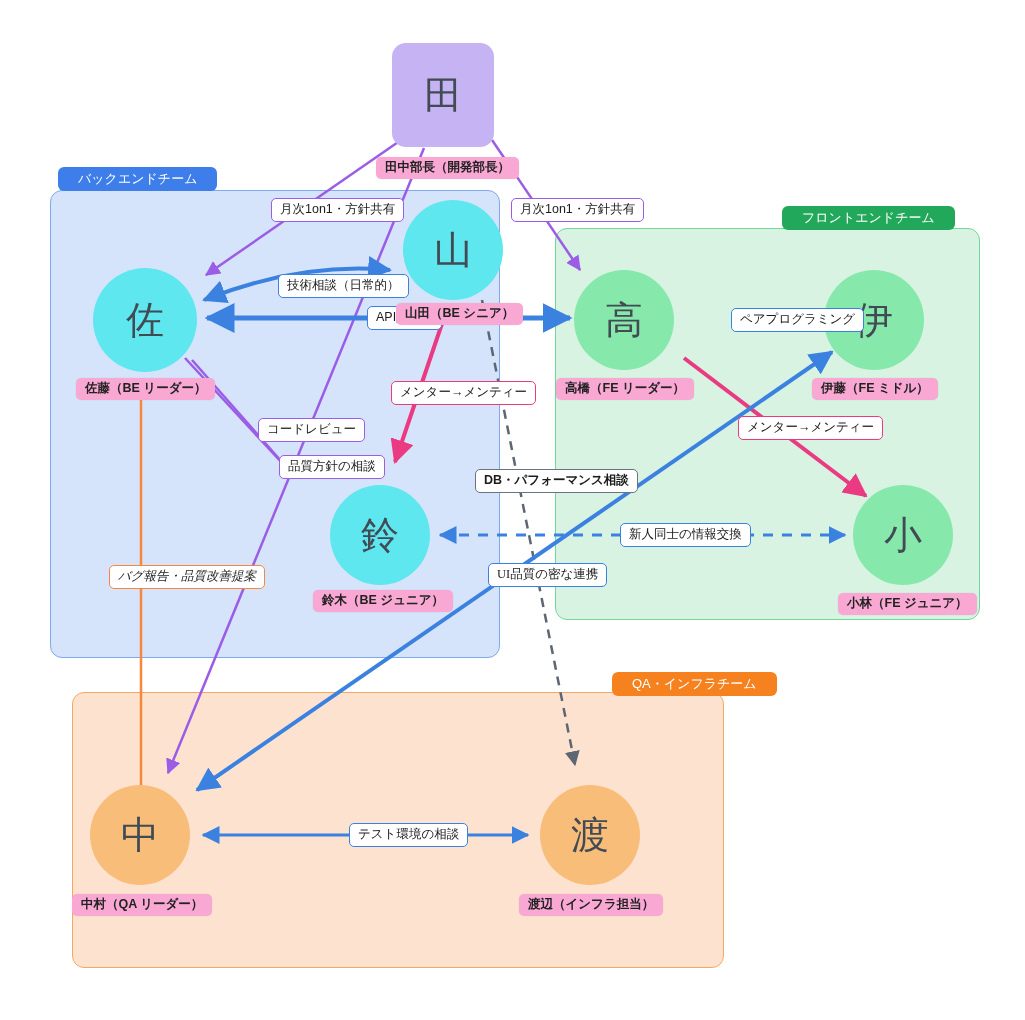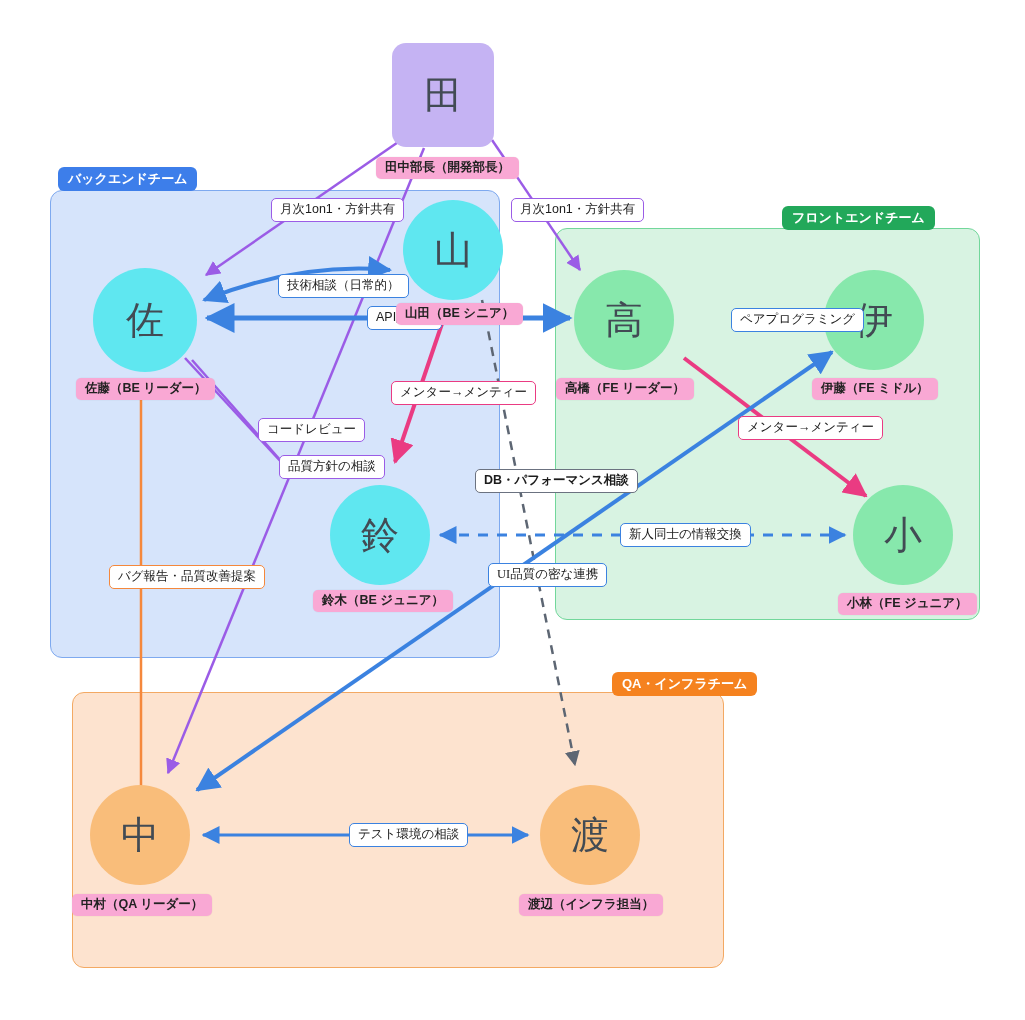--- a/index.html
+++ b/index.html
@@ -3,42 +3,42 @@
 <meta charset="utf-8">
 <style>
   html,body{margin:0;padding:0;background:#ffffff;}
   body{width:1025px;height:1020px;overflow:hidden;
        font-family:"Liberation Sans","DejaVu Sans",sans-serif;}
   #stage{position:relative;width:1025px;height:1020px;background:#fff;}
   svg.layer{position:absolute;left:0;top:0;width:1025px;height:1020px;}
 
   
   .group-box{position:absolute;border-radius:12px;box-sizing:border-box;}
-  .group-tag{position:absolute;border-radius:6px;color:#fff;font-weight:bold;
-             font-size:13px;padding:4px 10px;white-space:nowrap;line-height:1.2;}
+  .group-tag{position:absolute;border-radius:6px;color:#fff;font-weight:normal;
+             font-size:13px;padding:4px 20px;white-space:nowrap;line-height:1.2;}
 
   
   .node{position:absolute;display:flex;align-items:center;justify-content:center;
         color:#424b54;font-weight:500;box-sizing:border-box;}
   .node.circle{border-radius:50%;}
   .node.rsquare{border-radius:14px;}
   .node span{font-size:38px;line-height:1;}
 
   
   .name-chip{position:absolute;background:#f9a8d4;border-radius:5px;
              padding:3px 9px;font-size:12.5px;font-weight:bold;color:#222;
              white-space:nowrap;line-height:1.25;box-shadow:0 0 0 0.5px rgba(0,0,0,.04);}
 
   
   .edge-label{position:absolute;background:#ffffff;border-radius:5px;
               padding:3px 8px;font-size:12.5px;color:#1c1c1c;white-space:nowrap;
               line-height:1.25;border:1px solid #b9c6e8;box-sizing:border-box;margin-left:41px;}
   .edge-label.purple{border-color:#9b5ce6;}
   .edge-label.pink{border-color:#ea3b82;}
-  .edge-label.orange{border-color:#f5883c;}
+  .edge-label.orange{border-color:#f5883c;font-style:italic;}
   .edge-label.gray{border-color:#6b7280;font-weight:bold;}
   .edge-label.blue{border-color:#3b82e0;}
   .edge-label.clip{overflow:hidden;}
 </style>
 </head>
 <body>
 
 <div id="stage">
 
   <div id="groups-host">

